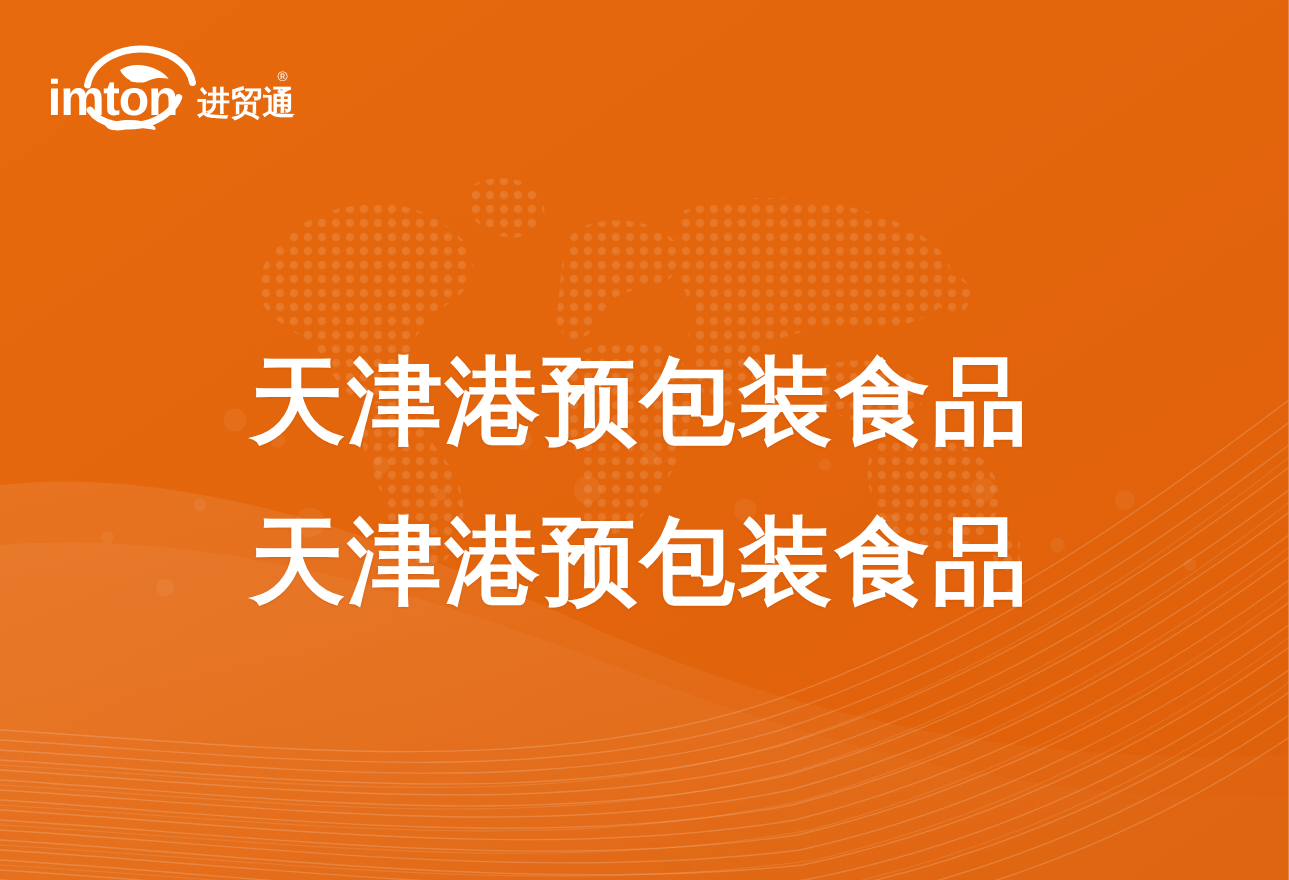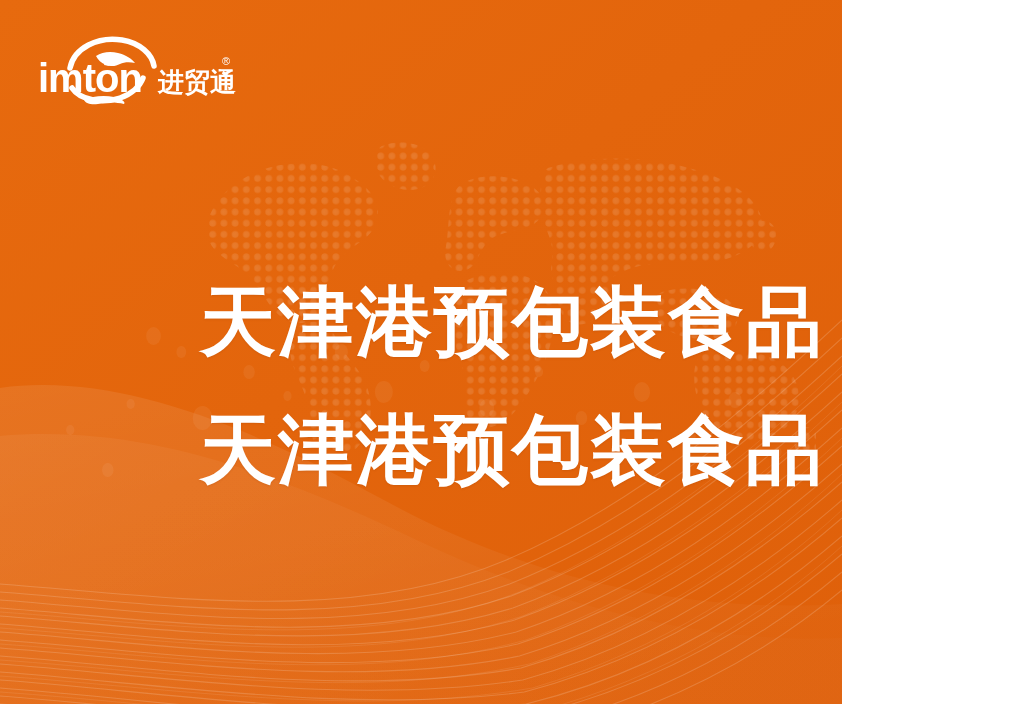--- a/index.html
+++ b/index.html
@@ -6,21 +6,21 @@
     margin: 0;
     padding: 0;
     background: #ffffff;
   }
   body {
     font-family: "Liberation Sans", "DejaVu Sans", sans-serif;
   }
 
   #banner {
     position: relative;
-    width: 842px;
+    width: 1031px;
     height: 704px;
     overflow: hidden;
     background: #e3650c;
   }
 
   
   .layer {
     position: absolute;
     inset: 0;
     width: 100%;

